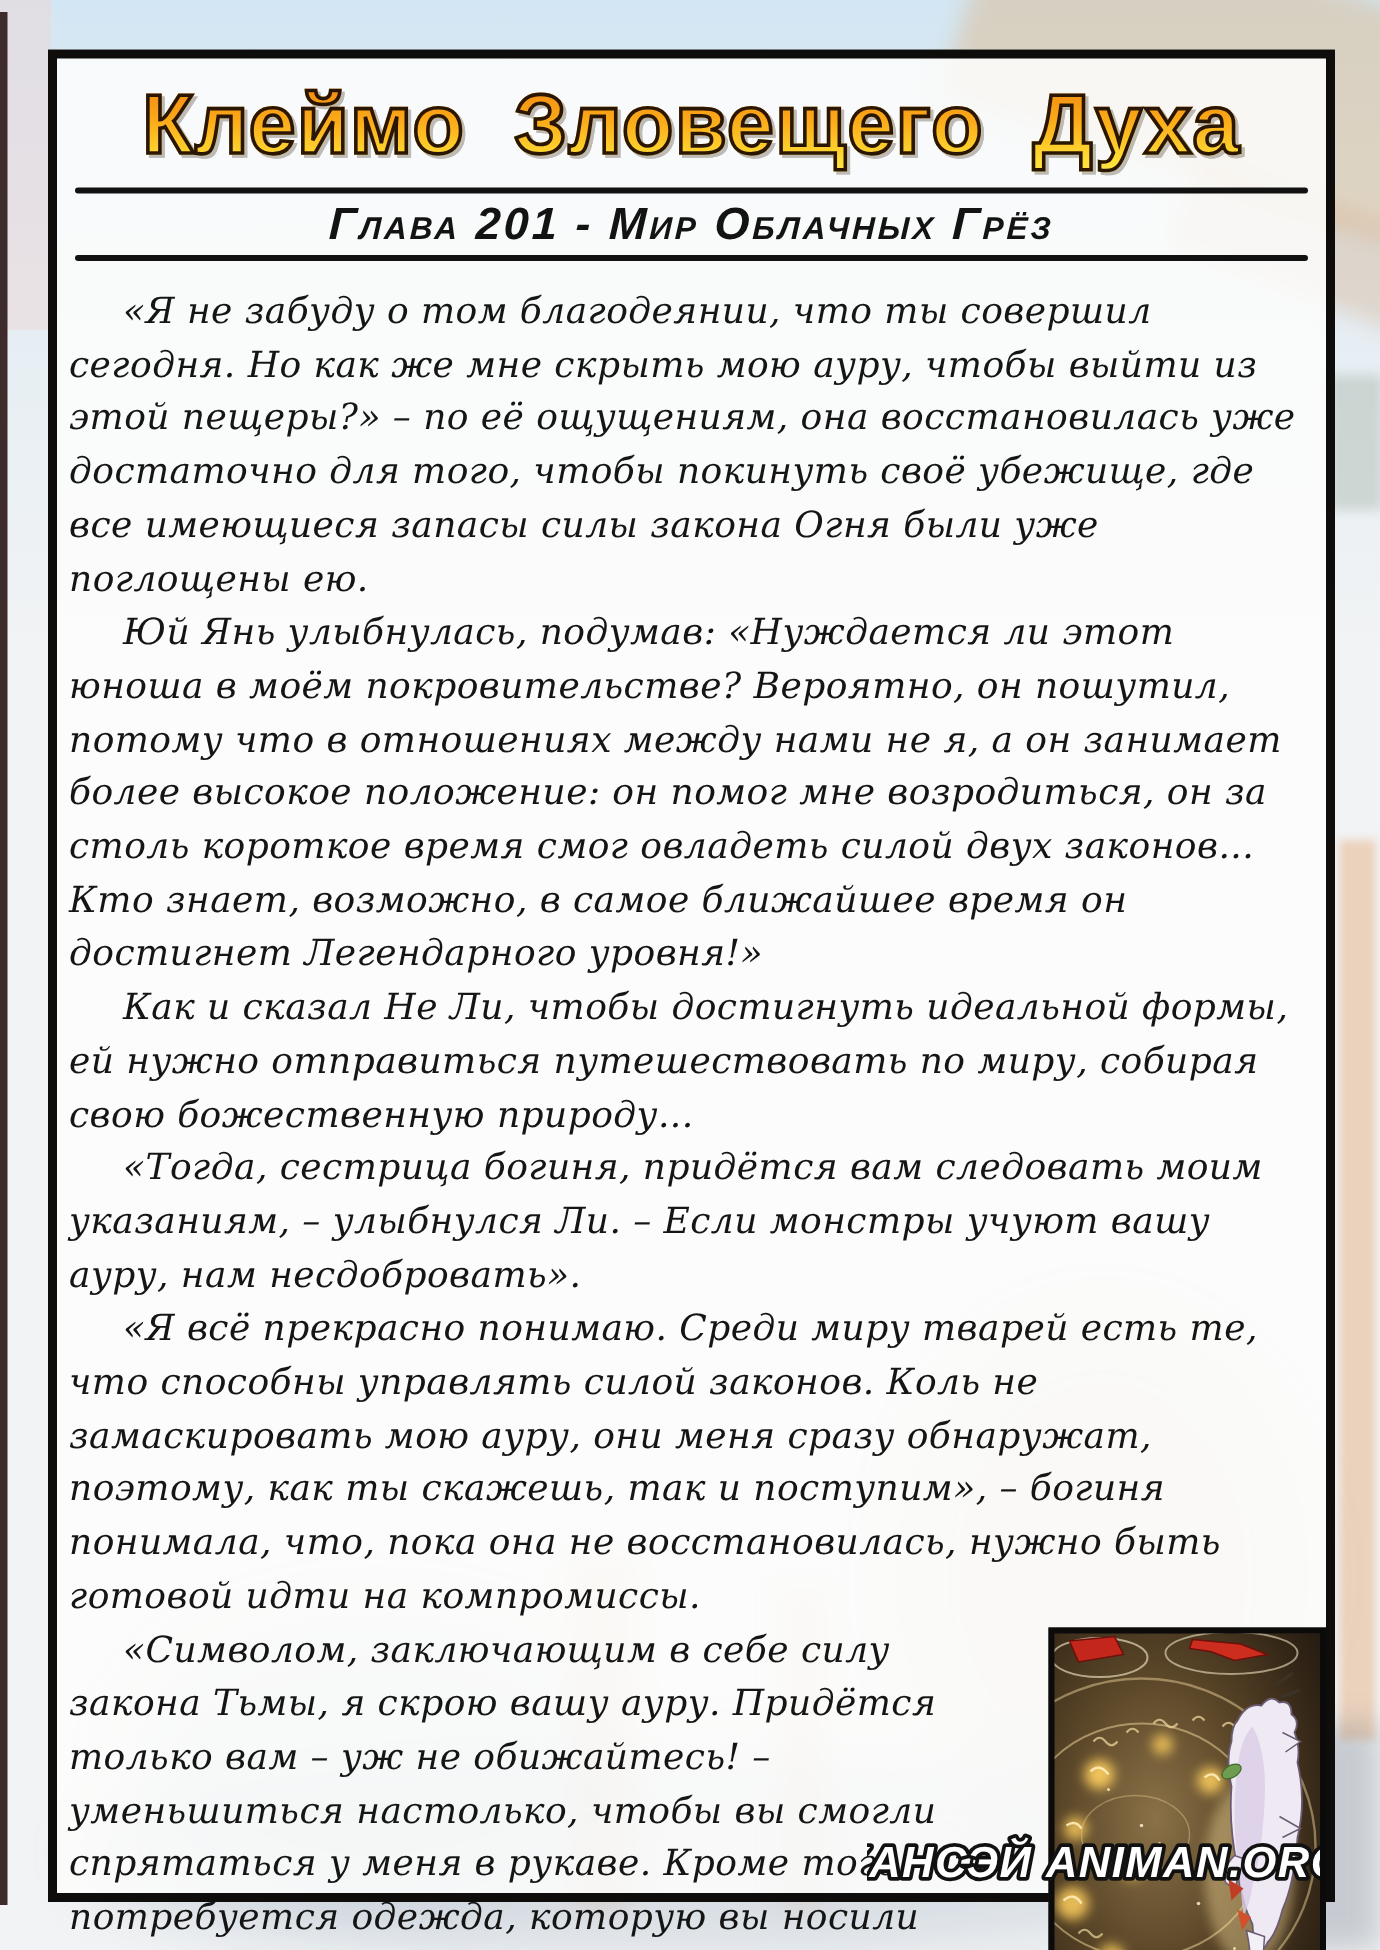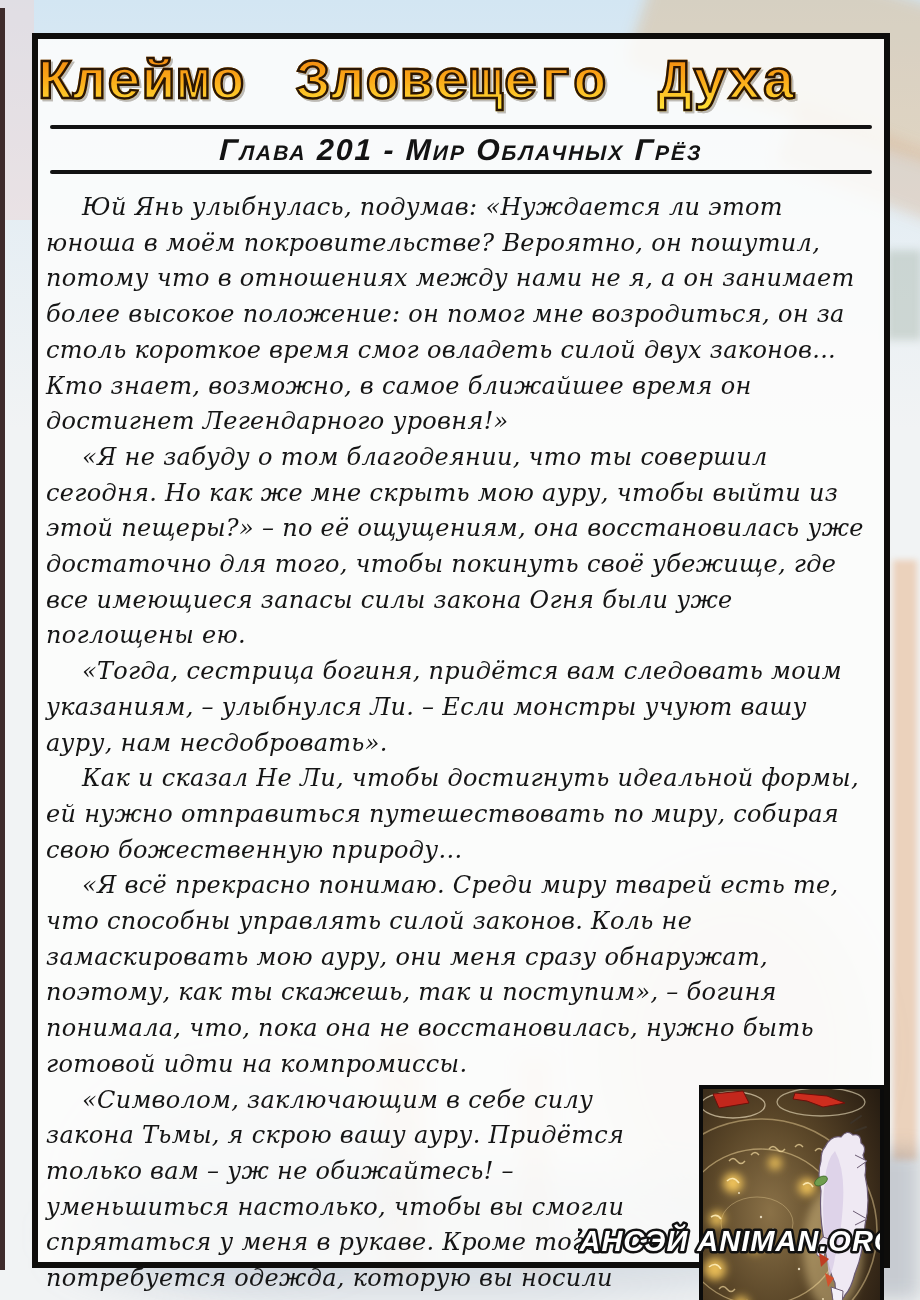--- a/index.html
+++ b/index.html
@@ -36,22 +36,22 @@
   }
 
   
   .frame {
     position:absolute; left:32px; top:33px; width:858px; height:1235px;
     border:6px solid #0e0d0b; box-sizing:border-box;
     background:rgba(253,253,252,0.86); z-index:2;
   }
 
   .title {
-    margin:6px 0 0; 
-    font-family:Liberation Mono, monospace; font-weight:bold;
+    margin:6px 0 0; text-align:center;
+    font-family:Liberation Sans, sans-serif; font-weight:bold;
     font-size:56px; line-height:76px; letter-spacing:1px; word-spacing:16px;
     background:linear-gradient(180deg,#f0820f 8%, #fba818 45%, #ffdf35 82%, #ffe95e 100%);
     -webkit-background-clip:text; background-clip:text; color:transparent;
     -webkit-text-stroke:2.4px #2a1605;
     filter:drop-shadow(2px 2px 0 rgba(40,25,5,0.28));
   }
 
   .rule { height:4px; background:#121212; margin:0 12px; border-radius:2px; }
   .rule-top { margin-top:4px; }
 
@@ -102,24 +102,24 @@
 
   <div class="frame">
 
     <h1 class="title">Клеймо Зловещего Духа</h1>
 
     <div class="rule rule-top"></div>
     <h2 class="chapter">Глава 201 - Мир Облачных Грёз</h2>
     <div class="rule"></div>
 
     <div class="body-text">
+      <p>«Я не забуду о том благодеянии, что ты совершил сегодня. Но как же мне скрыть мою ауру, чтобы выйти из этой пещеры?» – по её ощущениям, она восстановилась уже достаточно для того, чтобы покинуть своё убежище, где все имеющиеся запасы силы закона Огня были уже поглощены ею.</p>
       <p>Юй Янь улыбнулась, подумав: «Нуждается ли этот юноша в моём покровительстве? Вероятно, он пошутил, потому что в отношениях между нами не я, а он занимает более высокое положение: он помог мне возродиться, он за столь короткое время смог овладеть силой двух законов... Кто знает, возможно, в самое ближайшее время он достигнет Легендарного уровня!»</p>
-      <p>«Я не забуду о том благодеянии, что ты совершил сегодня. Но как же мне скрыть мою ауру, чтобы выйти из этой пещеры?» – по её ощущениям, она восстановилась уже достаточно для того, чтобы покинуть своё убежище, где все имеющиеся запасы силы закона Огня были уже поглощены ею.</p>
+      <p>Как и сказал Не Ли, чтобы достигнуть идеальной формы, ей нужно отправиться путешествовать по миру, собирая свою божественную природу...</p>
       <p>«Тогда, сестрица богиня, придётся вам следовать моим указаниям, – улыбнулся Ли. – Если монстры учуют вашу ауру, нам несдобровать».</p>
-      <p>Как и сказал Не Ли, чтобы достигнуть идеальной формы, ей нужно отправиться путешествовать по миру, собирая свою божественную природу...</p>
       <p>«Я всё прекрасно понимаю. Среди миру тварей есть те, что способны управлять силой законов. Коль не замаскировать мою ауру, они меня сразу обнаружат, поэтому, как ты скажешь, так и поступим», – богиня понимала, что, пока она не восстановилась, нужно быть готовой идти на компромиссы.</p>
 
       <div class="inset">
         <svg width="177" height="274" viewBox="0 0 177 274">
           <defs>
             <radialGradient id="g1" cx="38%" cy="45%" r="78%">
               <stop offset="0%" stop-color="#8a7147"></stop>
               <stop offset="45%" stop-color="#5a4628"></stop>
               <stop offset="80%" stop-color="#362818"></stop>
               <stop offset="100%" stop-color="#231a10"></stop>

